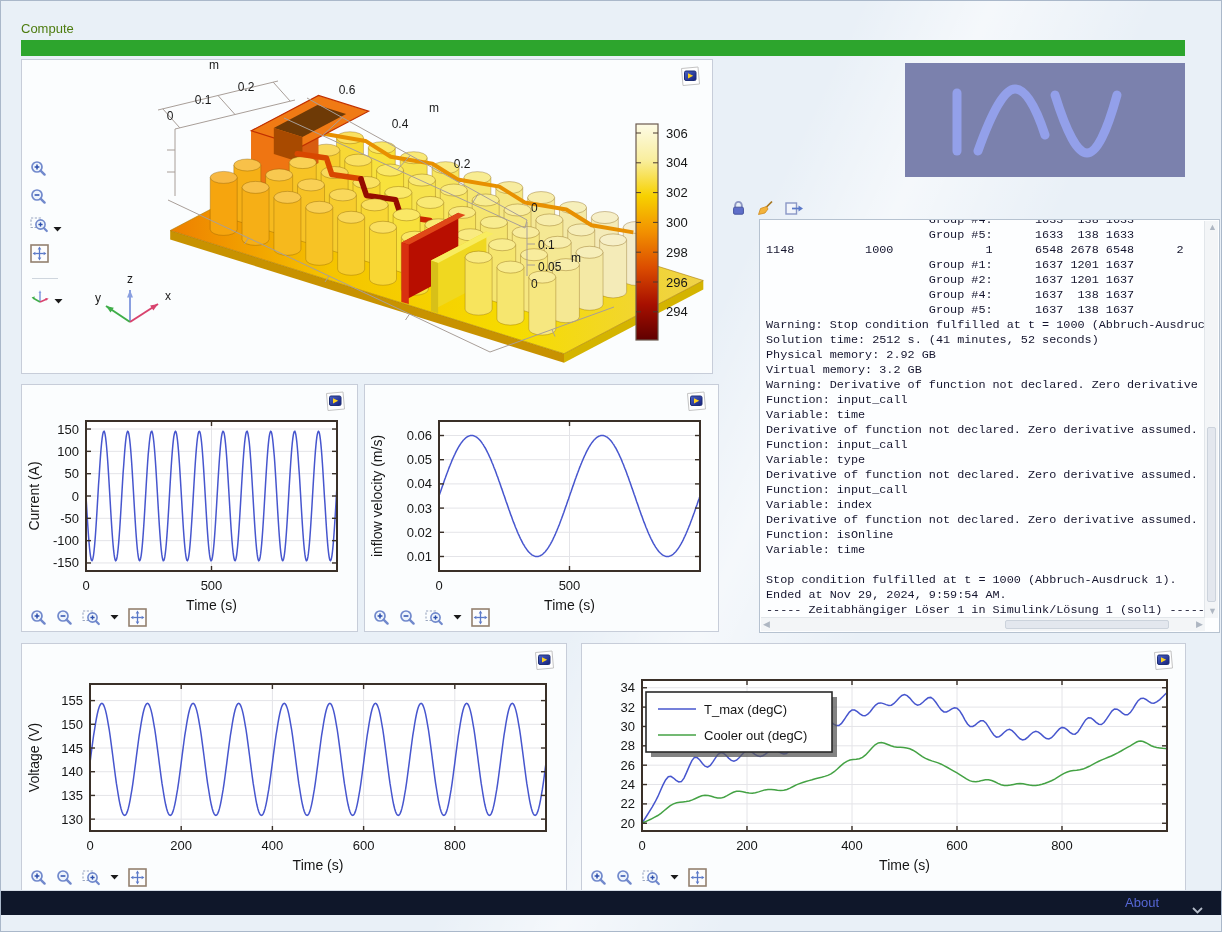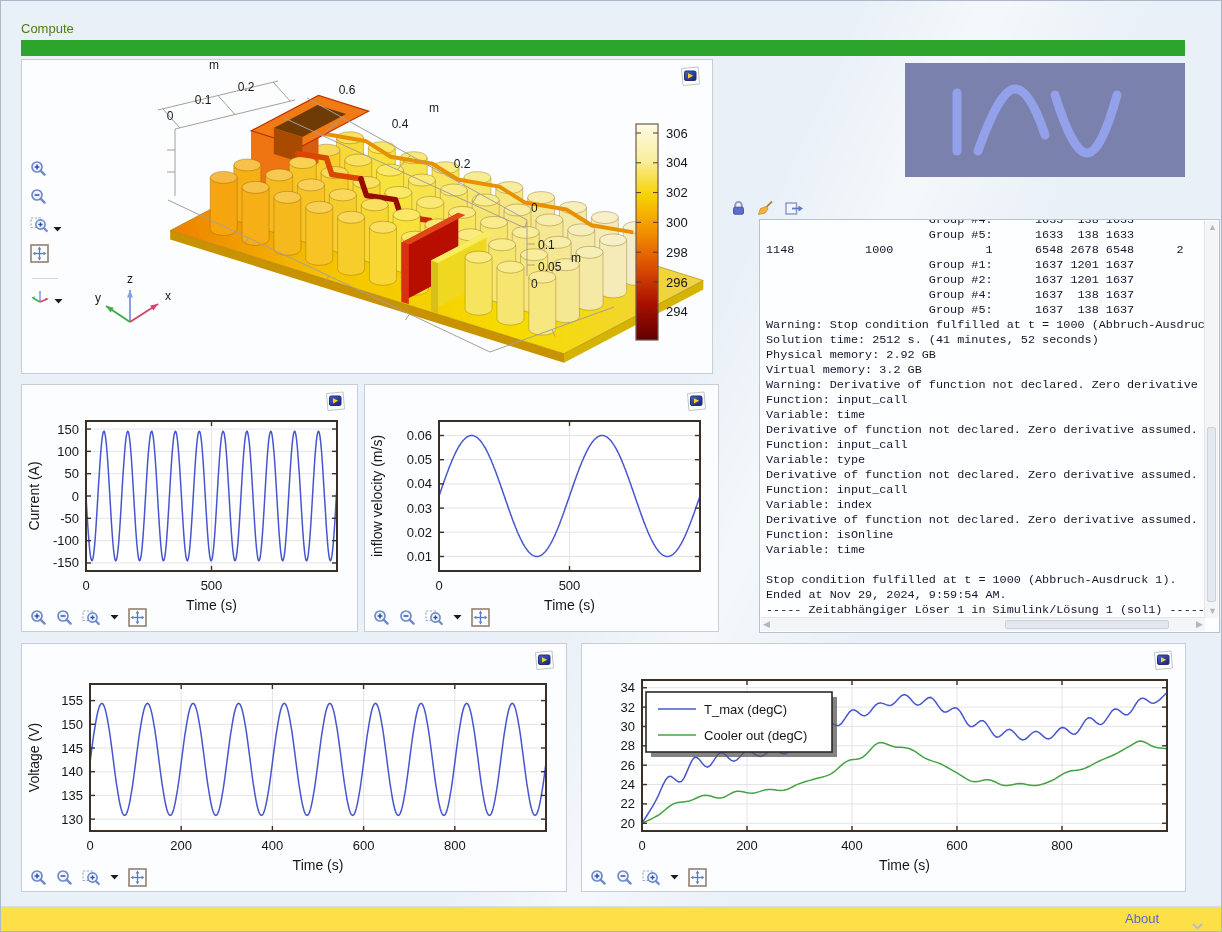--- a/index.html
+++ b/index.html
@@ -27,21 +27,21 @@
   #log-toolbar span{cursor:pointer;display:inline-flex;}
   #log-panel{background:#fdfeff;border:1px solid #b6c2d0;}
   #log-text{position:absolute;left:1px;top:0;right:14px;bottom:14px;overflow:hidden;margin:0;
     padding:0 0 0 5px;font-family:"Liberation Mono","DejaVu Sans Mono",monospace;
     font-size:11.8px;line-height:15px;color:#15152e;}
   #log-text span{display:block;margin-top:-7px;white-space:pre;}
   .vscroll{position:absolute;right:1px;top:1px;bottom:14px;width:13px;background:#f3f5f7;border-left:1px solid #e2e6ea;}
   .hscroll{position:absolute;left:1px;right:14px;bottom:1px;height:13px;background:#f3f5f7;border-top:1px solid #e2e6ea;}
   .thumb{position:absolute;background:#e3e7ee;border:1px solid #ccd3dc;border-radius:2px;}
   .sarrow{position:absolute;color:#aeb6c2;font-size:9px;line-height:9px;}
-  #footer{position:absolute;left:0;right:0;bottom:0;height:24px;background:#fde047;border-top:1px solid #d5dce6;padding-left:15px;}
+  #footer{position:absolute;left:0;right:0;bottom:16px;height:24px;background:#0f172a;border-top:1px solid #d5dce6;padding-left:15px;}
   #about-link{position:absolute;right:62px;top:4px;font-size:13px;color:#5667d5;cursor:pointer;}
   #footer-chevron{position:absolute;right:18px;top:9px;cursor:pointer;}
   text.tick{font-family:"Liberation Sans",sans-serif;font-size:13px;fill:#161616;}
   text.axlabel{font-family:"Liberation Sans",sans-serif;font-size:14px;fill:#161616;}
   text.r3d{font-family:"Liberation Sans",sans-serif;font-size:12px;fill:#1a1a1a;}
 </style>
 </head>
 <body>
 
 <svg width="0" height="0" style="position:absolute">

